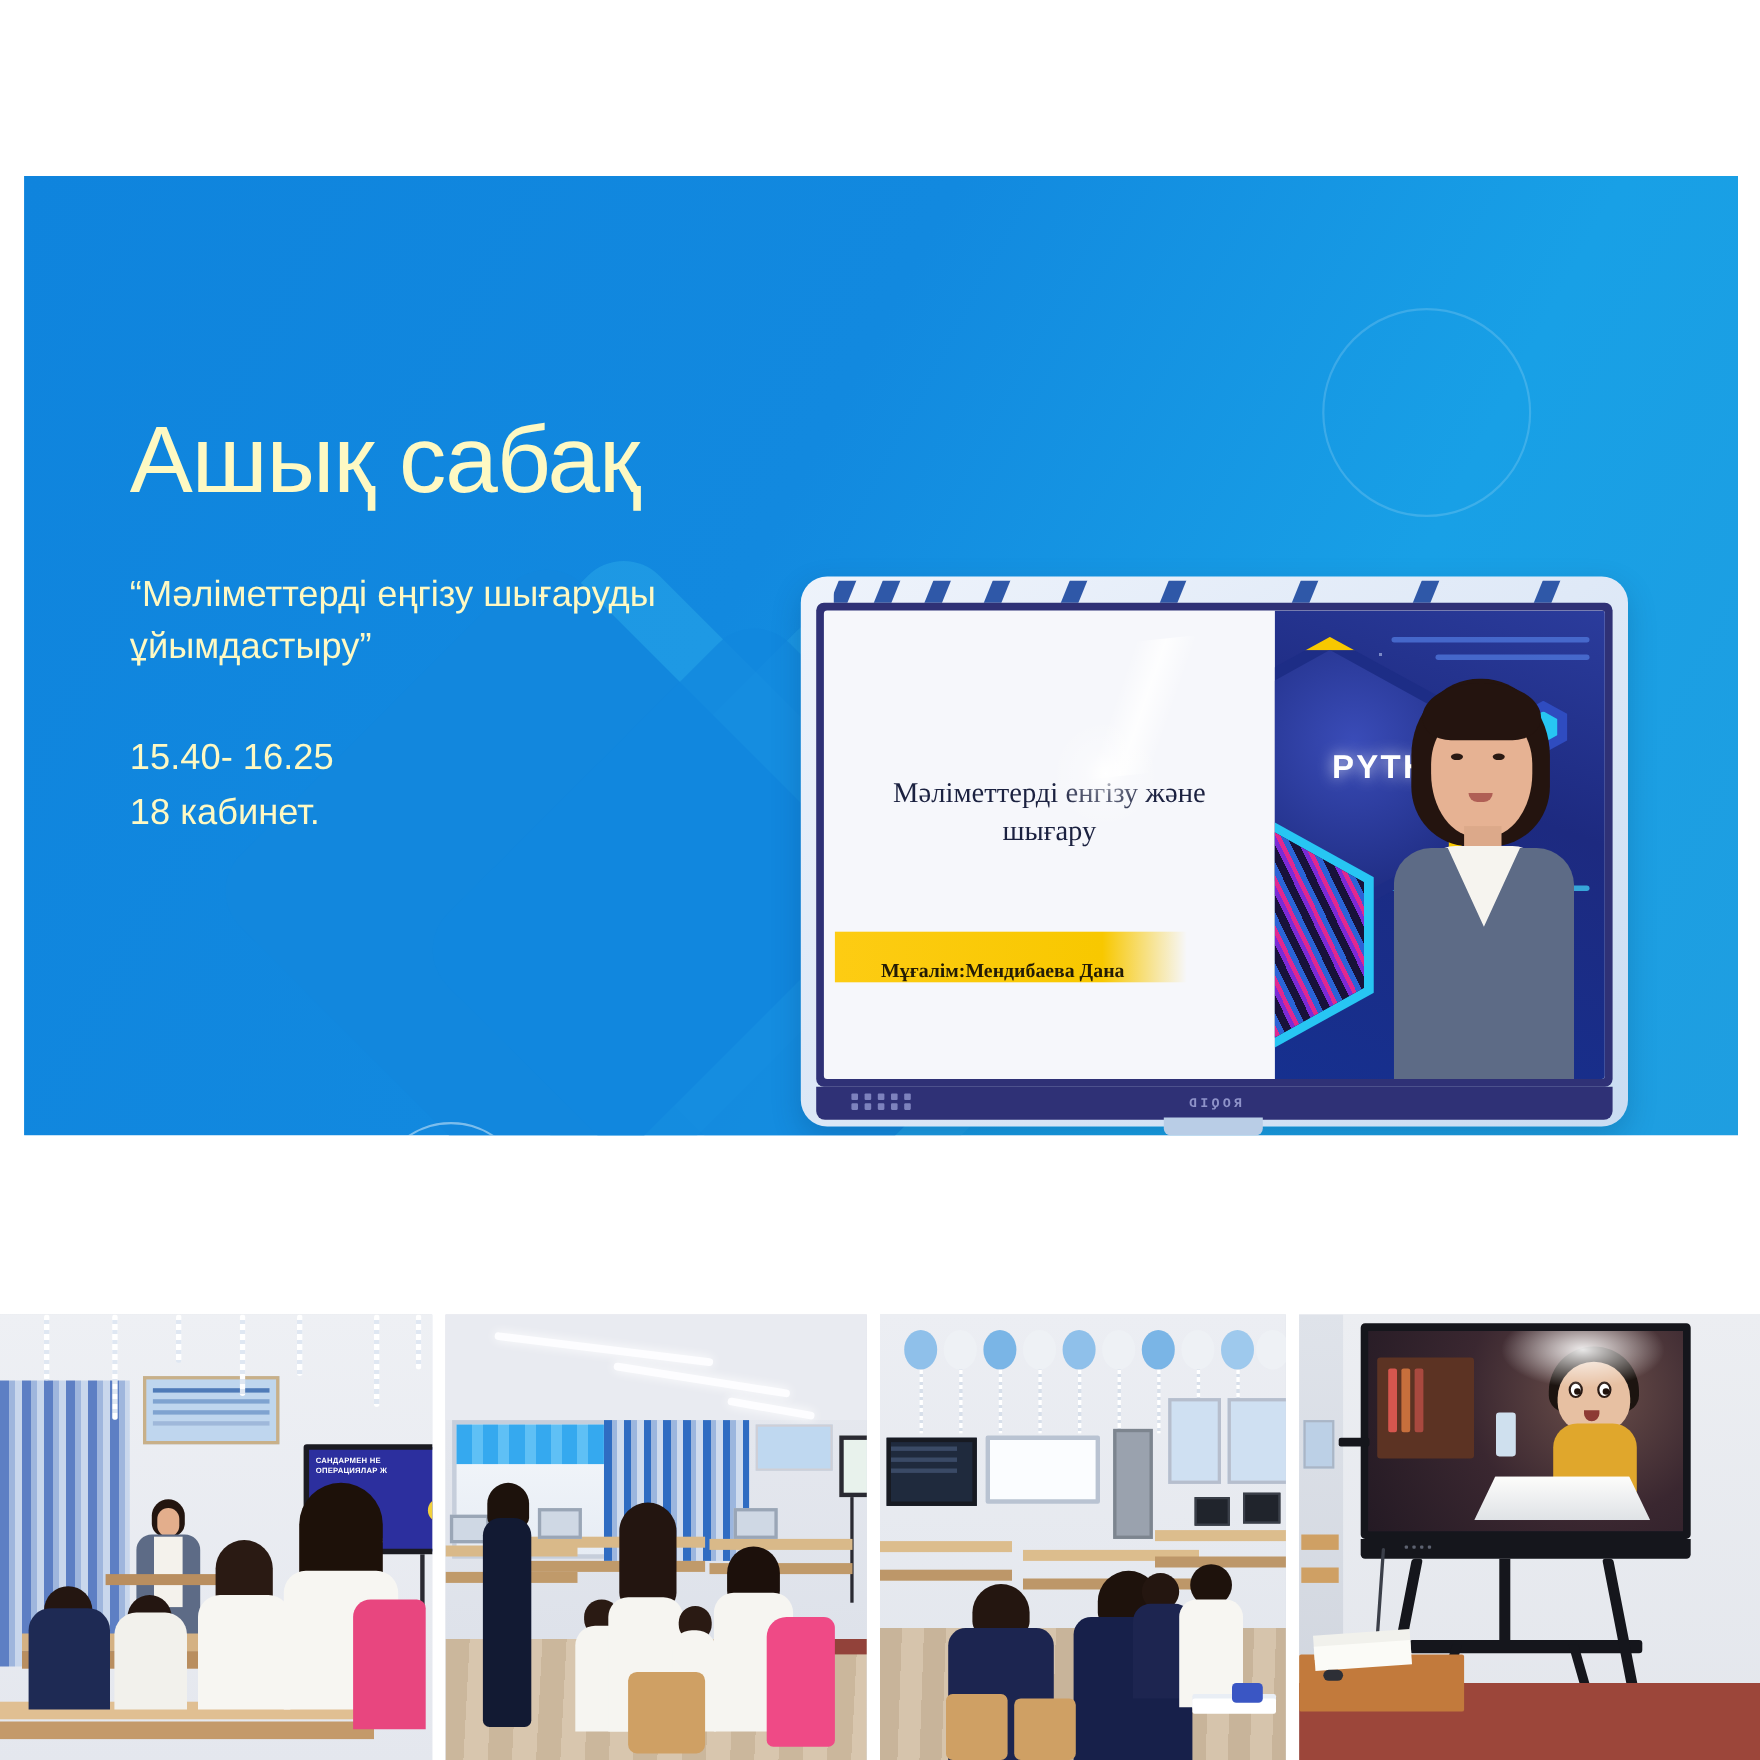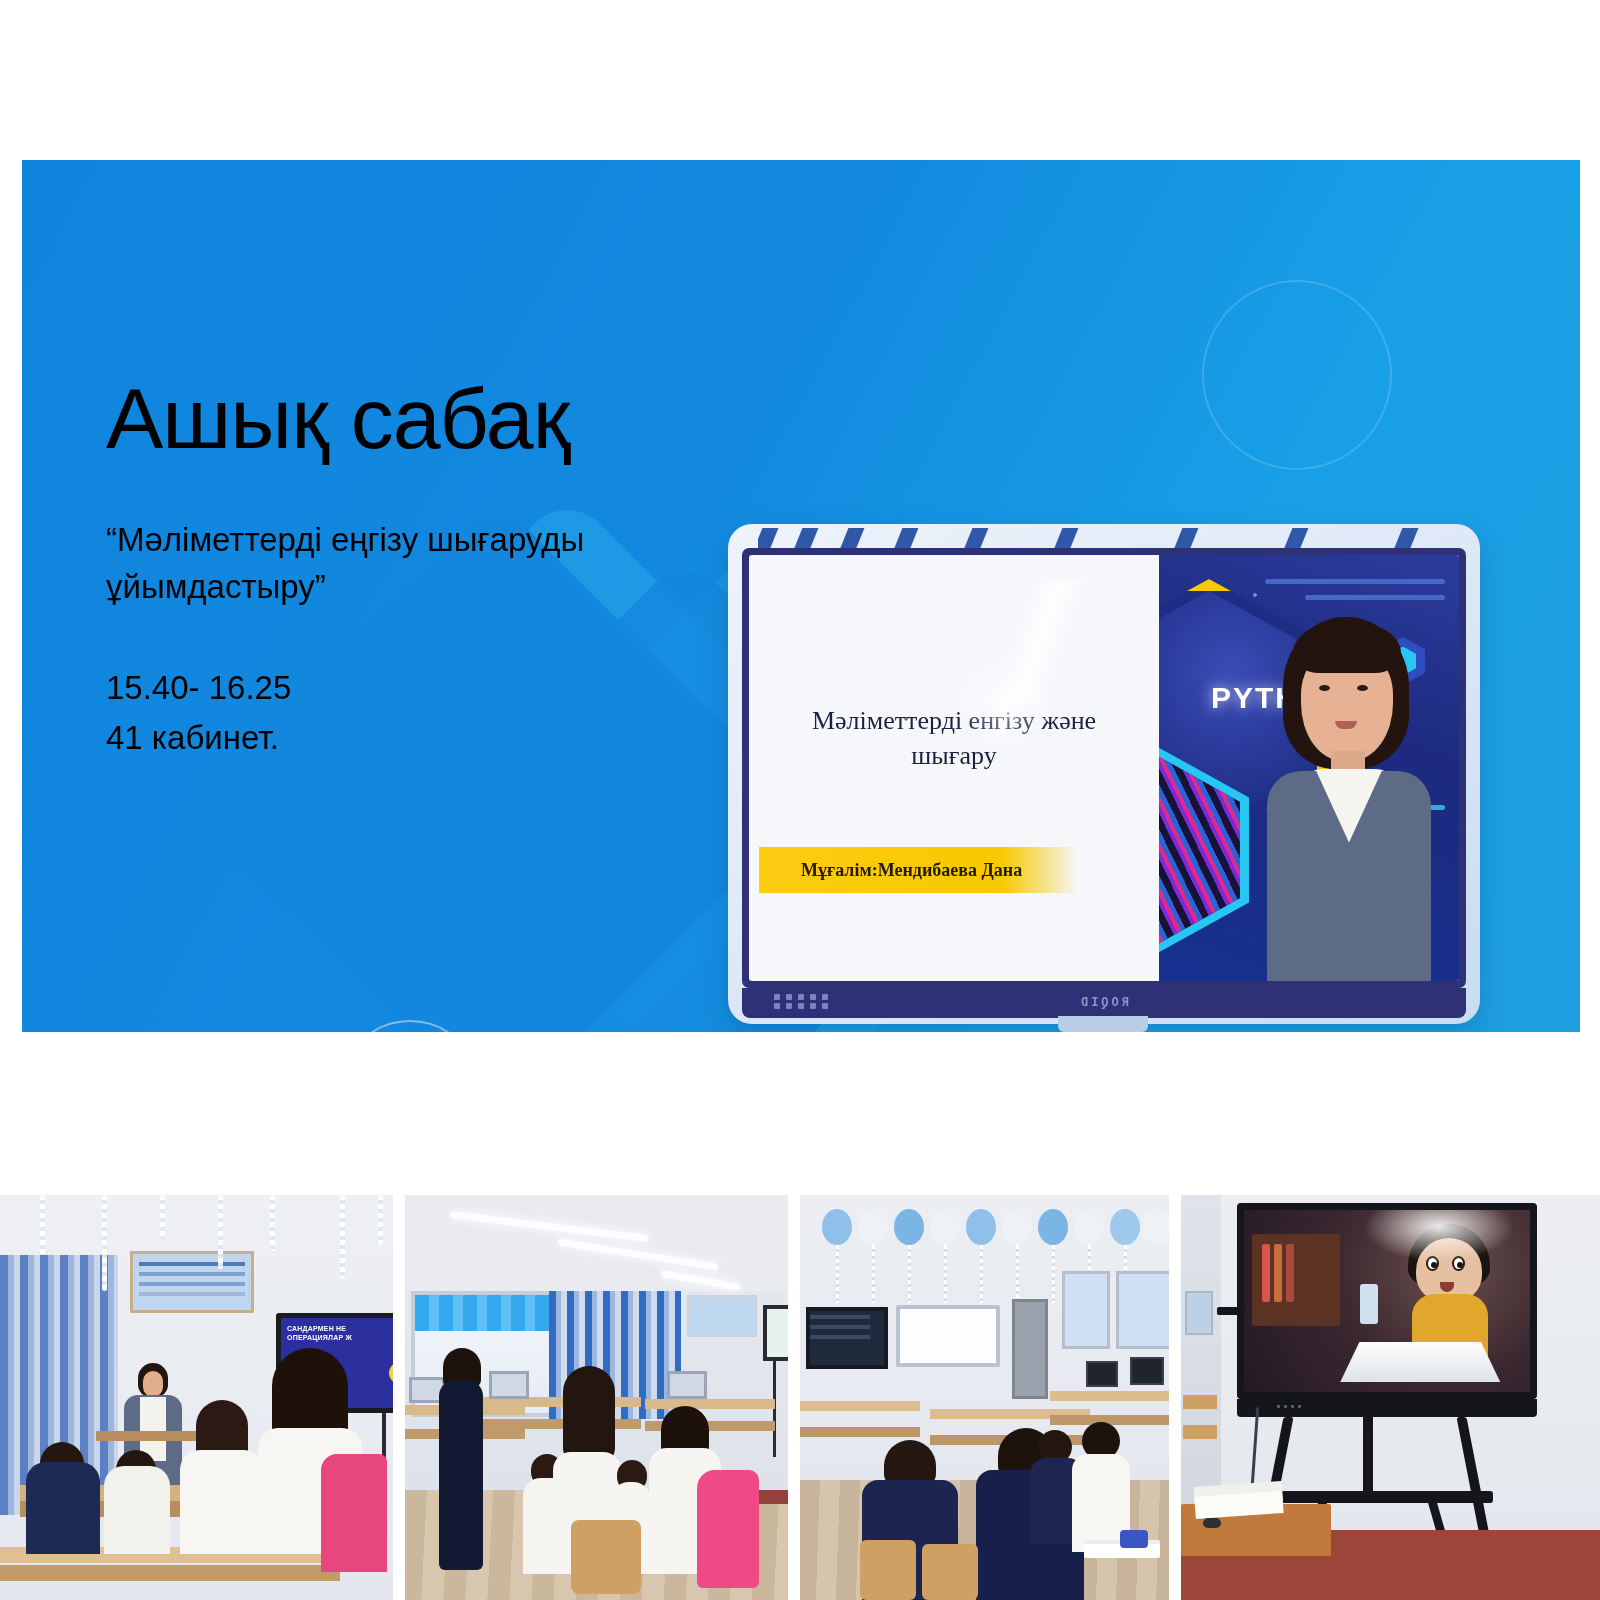--- a/index.html
+++ b/index.html
@@ -21,21 +21,21 @@
   .chev-mask{position:absolute;width:440px;height:440px;left:255px;top:430px;
     transform:rotate(45deg);background:#1287dd;border-radius:46px}
   .chev-mask2{position:absolute;width:430px;height:440px;left:445px;top:480px;
     transform:rotate(45deg);background:#1287dd;border-radius:46px;opacity:.75}
   .ring{position:absolute;left:318px;top:860px;width:140px;height:140px;
     border:2px solid rgba(255,255,255,.45);border-radius:50%}
   .ring2{position:absolute;left:1180px;top:120px;width:190px;height:190px;
     border:2px solid rgba(255,255,255,.16);border-radius:50%}
 
   
-  .hero-text{position:absolute;left:84px;top:215px;width:600px;color:#000000}
+  .hero-text{position:absolute;left:96px;top:215px;width:600px;color:#fef9c3}
   .h-title{font-size:86px;line-height:1;font-weight:400;letter-spacing:-1px;
     margin-bottom:56px;white-space:nowrap}
   .h-sub{font-size:33px;line-height:1.42;font-weight:400;margin-bottom:52px}
   .h-meta{font-size:33px;line-height:1.52;font-weight:400}
   .h-meta div{white-space:nowrap}
 
   
   .monitor{position:absolute;left:706px;top:364px;width:752px;height:500px}
   .mon-shell{position:absolute;inset:0;border-radius:24px;
     background:linear-gradient(150deg,#eef3fb 0%,#dfe9f7 45%,#c9dcf2 100%);
@@ -57,21 +57,21 @@
     box-shadow:0 9px 0 #7d82bd}
   .mon-stand{position:absolute;left:330px;top:492px;width:90px;height:16px;
     background:#b9cde6;border-radius:0 0 6px 6px}
 
   
   .slide-title{position:absolute;left:40px;top:148px;width:330px;
     text-align:center;color:#1b2140;font-size:26px;line-height:1.35;
     font-family:"Liberation Serif",serif}
   .slide-ribbon{position:absolute;left:10px;top:292px;width:320px;height:46px;
     background:linear-gradient(90deg,#fdcc13 0%,#f8c800 76%,#f8c80000 100%);
-    display:flex;align-items:center}
+    display:flex;align-items:flex-end}
   .slide-ribbon span{color:#231c06;font-size:18px;font-weight:700;
     padding-left:42px;font-family:"Liberation Serif",serif;white-space:nowrap}
   .slide-right{position:absolute;right:0;top:0;width:300px;height:100%;
     background:linear-gradient(200deg,#2b3c9c 0%,#1d2a80 40%,#16308f 100%);
     overflow:hidden}
   .sr-stripe{position:absolute;right:14px;top:24px;width:180px;height:5px;
     background:#4e74d8;border-radius:3px;opacity:.8}
   .sr-stripe.b{top:40px;width:140px}
   .sr-stripe.c{top:250px;width:200px;background:#3fc6ef}
   .hexbig{position:absolute;left:-70px;top:24px;width:240px;height:262px;
@@ -375,21 +375,21 @@
     <div class="chev-mask"></div>
     <div class="chev-mask2"></div>
     <div class="ring"></div>
     <div class="ring2"></div>
 
     <div class="hero-text">
       <h1 class="h-title">Ашық сабақ</h1>
       <p class="h-sub">“Мәліметтерді еңгізу шығаруды ұйымдастыру”</p>
       <div class="h-meta">
         <div>15.40- 16.25</div>
-        <div>41 кабинет.</div>
+        <div>18 кабинет.</div>
       </div>
     </div>
 
     <div class="monitor">
       <div class="mon-shell"></div>
       <div class="mon-topstripes">
         <i style="left:0"></i>
           <i style="left:40px"></i>
           <i style="left:86px"></i>
         <i style="left:140px"></i>

